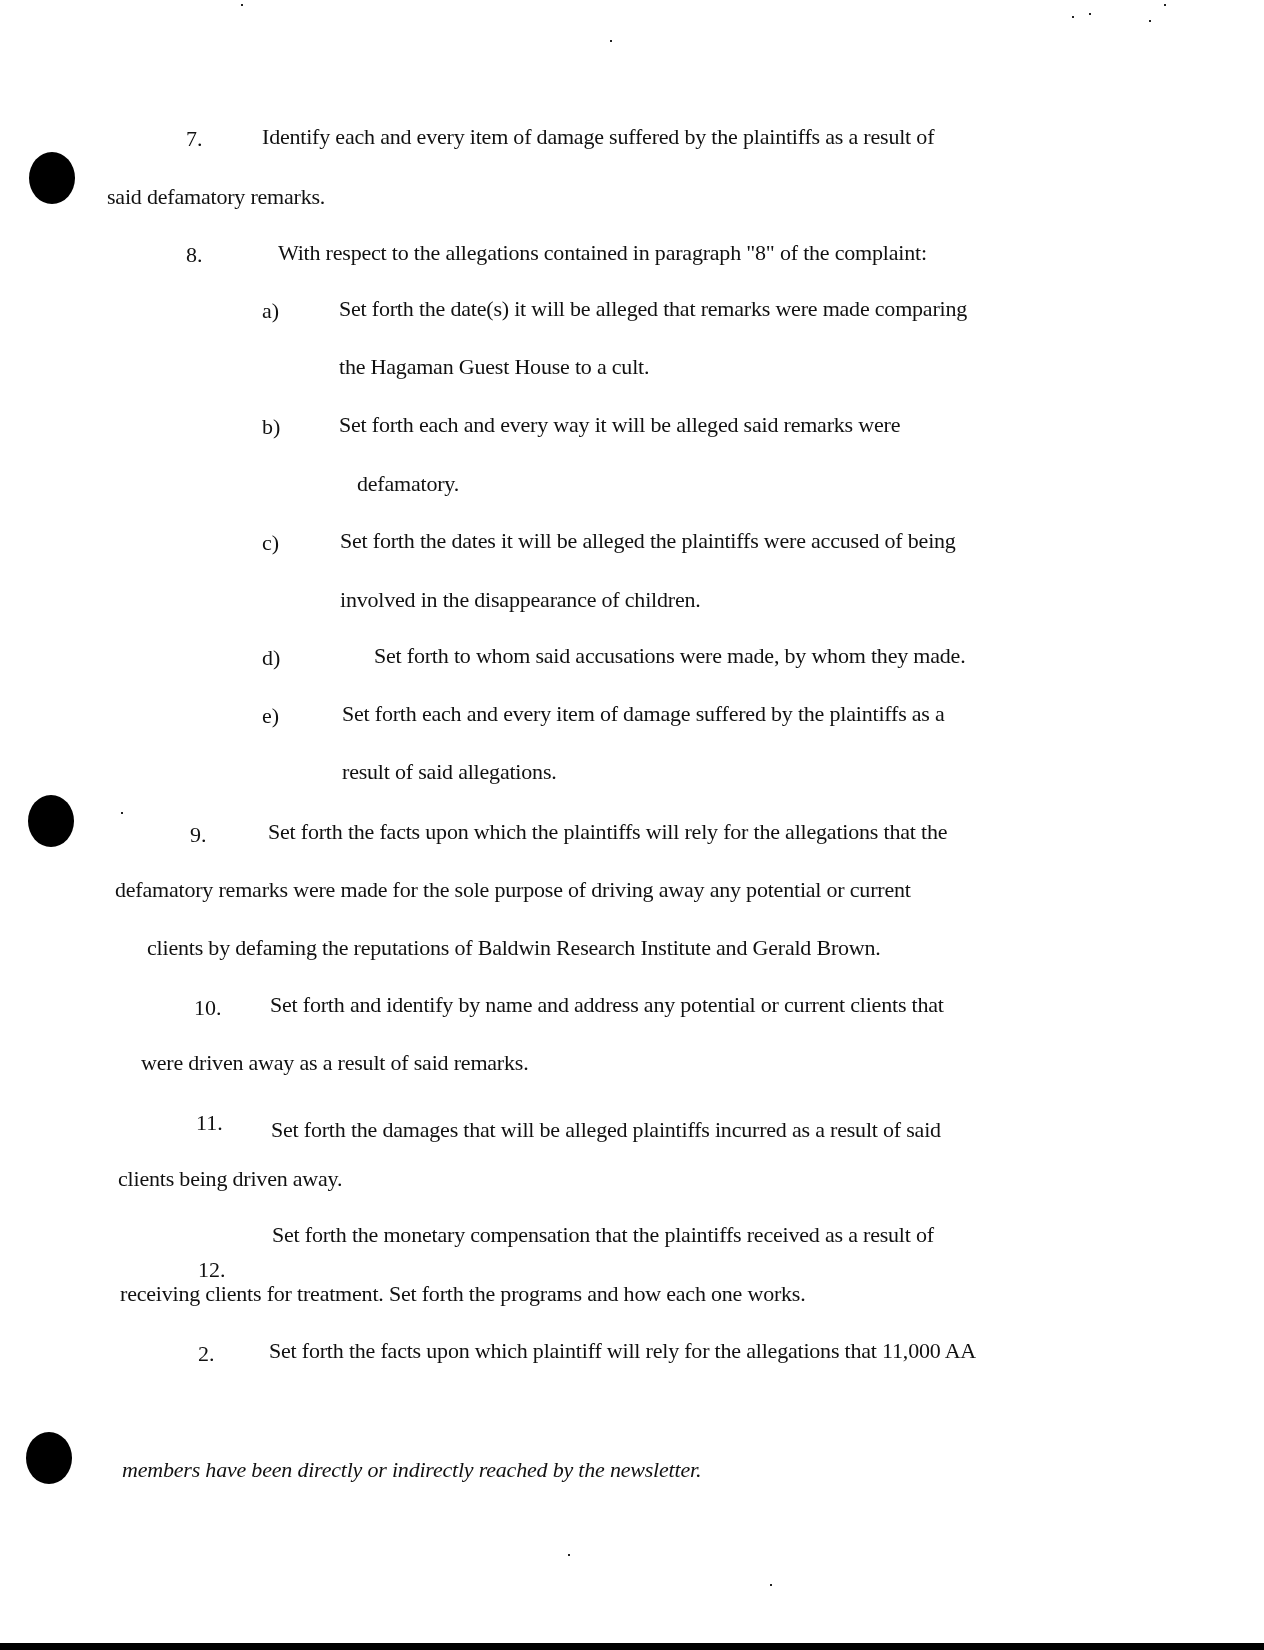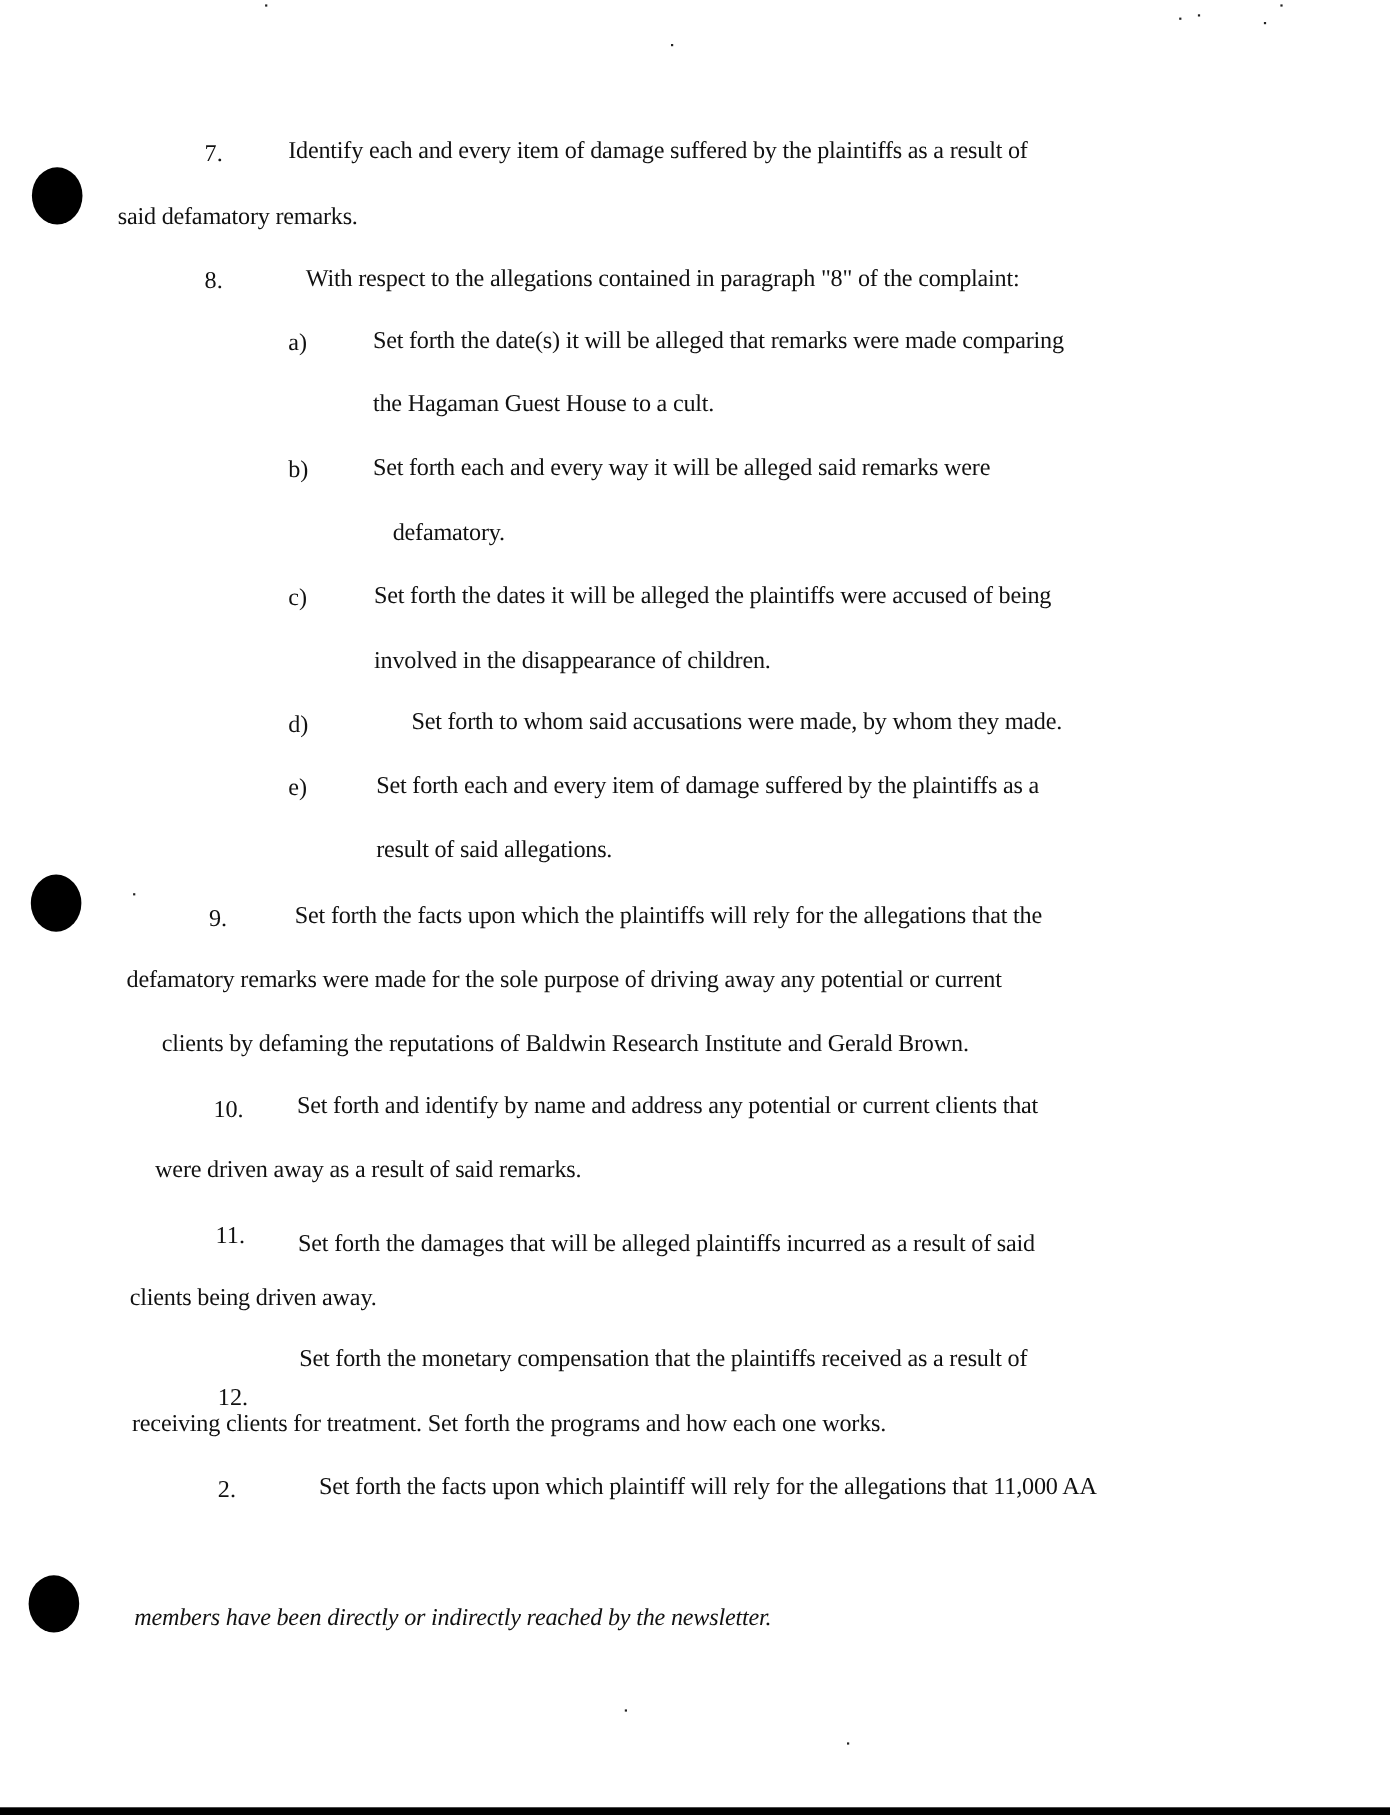--- a/index.html
+++ b/index.html
@@ -136,18 +136,18 @@
   </div>
 
   <div>
     <span class="num" style="left:198px; top:1257px;">12.</span>
     <span class="line" style="left:272px; top:1222px;">Set forth the monetary compensation that the plaintiffs received as a result of</span>
     <span class="line" style="left:120px; top:1281px;">receiving clients for treatment.  Set forth the programs and how each one works.</span>
   </div>
 
   <div>
     <span class="num" style="left:198px; top:1341px;">2.</span>
-    <span class="line" style="left:290px; top:1338px;">Set forth the facts upon which plaintiff will rely for the allegations that 11,000 AA</span>
+    <span class="line" style="left:269px; top:1338px;">Set forth the facts upon which plaintiff will rely for the allegations that 11,000 AA</span>
     <span class="line" style="left:122px; top:1457px;font-style:italic;">members have been directly or indirectly reached by the newsletter.</span>
   </div>
 
   <div class="bottom-bar"></div>
 </div>
 
 </body></html>

